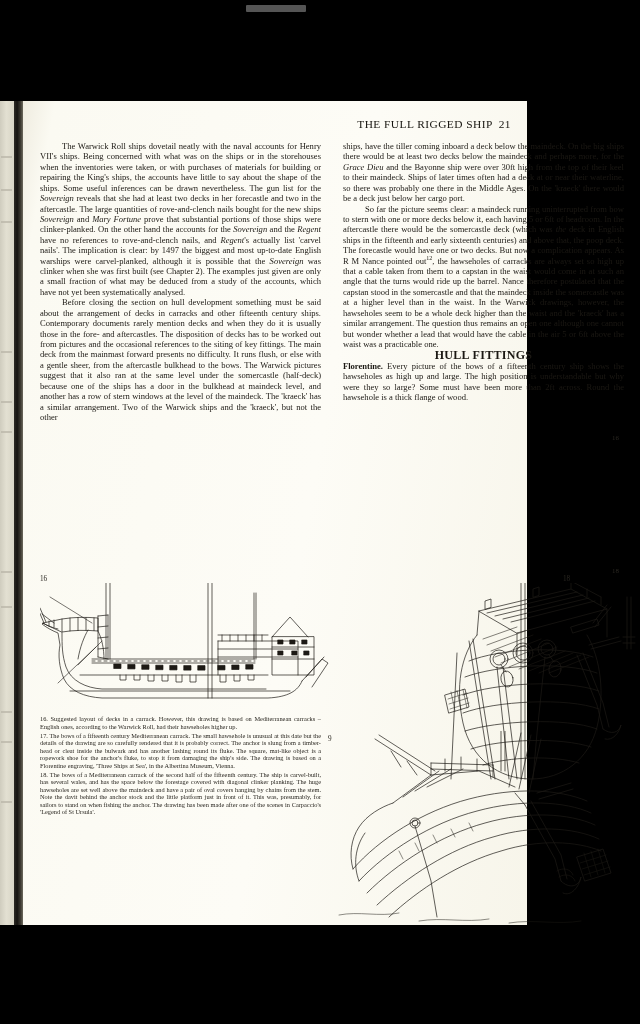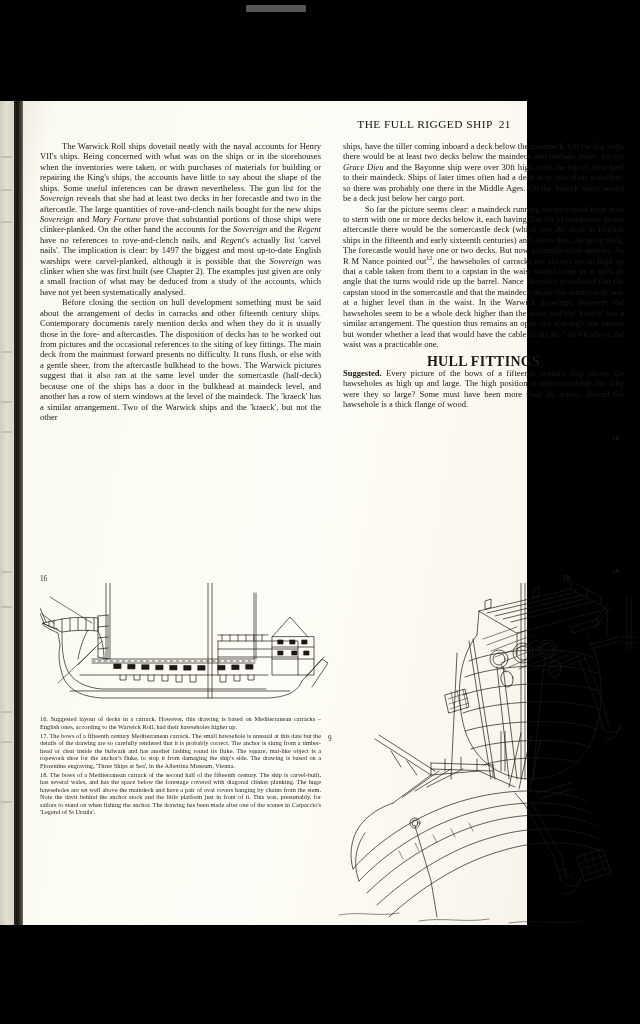--- a/index.html
+++ b/index.html
@@ -32,21 +32,21 @@
     letter-spacing:.45px;color:#16140f;white-space:nowrap;}
   .running-head .pg{margin-left:6px;font-size:11.4px;}
 
   .cols{position:absolute;left:17px;top:40px;width:584px;}
   .col{position:absolute;top:0;width:281px;font-size:8.55px;line-height:10.42px;
     text-align:justify;color:#1b1813;hyphens:none;}
   .col-l{left:0;}
   .col-r{left:303px;}
   .col p{margin:0;text-indent:22px;}
   .col p.noind{text-indent:0;}
-  .col .ctr{text-align:center;text-indent:0;font-weight:bold;letter-spacing:.3px;font-size:14px;margin-top:8px;}
+  .col .ctr{text-align:center;text-indent:0;font-weight:bold;letter-spacing:.3px;font-size:12px;margin-top:1px;}
   i{}
   .run-in{font-weight:bold;}
   sup{font-size:6px;vertical-align:super;line-height:0;}
 
   
   .marg{position:absolute;font-size:6.9px;color:#2a2721;}
 
   
   .fignum{position:absolute;font-size:7.2px;color:#2a2721;}
 
@@ -143,21 +143,21 @@
           out<sup>12</sup>, the hawseholes of carracks are always set so high up that a cable
           taken from them to a capstan in the waist would come in at such an angle that the turns
           would ride up the barrel. Nance therefore postulated that the capstan stood in the
           somercastle and that the maindeck inside the somercastle was at a higher level than in
           the waist. In the Warwick drawings, however, the hawseholes seem to be a whole deck
           higher than the waist and the 'kraeck' has a similar arrangement. The question thus
           remains an open one although one cannot but wonder whether a lead that would have the
           cable in the air 5 or 6ft above the waist was a practicable one.
         </p>
         <p class="ctr">HULL FITTINGS</p>
-        <p class="noind"><span class="run-in">Suggested.</span><span> Every picture of the bows of a fifteenth century ship shows the hawseholes as high up and large. The high position is understandable but why were they so large? Some must have been more than 2ft across. Round the hawsehole is a thick flange of wood.</span></p>
+        <p class="noind"><span class="run-in">Florentine.</span><span> Every picture of the bows of a fifteenth century ship shows the hawseholes as high up and large. The high position is understandable but why were they so large? Some must have been more than 2ft across. Round the hawsehole is a thick flange of wood.</span></p>
       </div>
     </div>
 
     <div class="marg" style="left:589px;top:333px;">16</div>
     <div class="marg" style="left:589px;top:466px;">18</div>
 
     <div class="fig" style="left:17px;top:482px;width:290px;height:128px;">
       <svg width="290" height="128" viewBox="0 0 290 128">
         <g fill="none" stroke="#1d1a15" stroke-width="0.7" stroke-linecap="round" stroke-linejoin="round">
 

